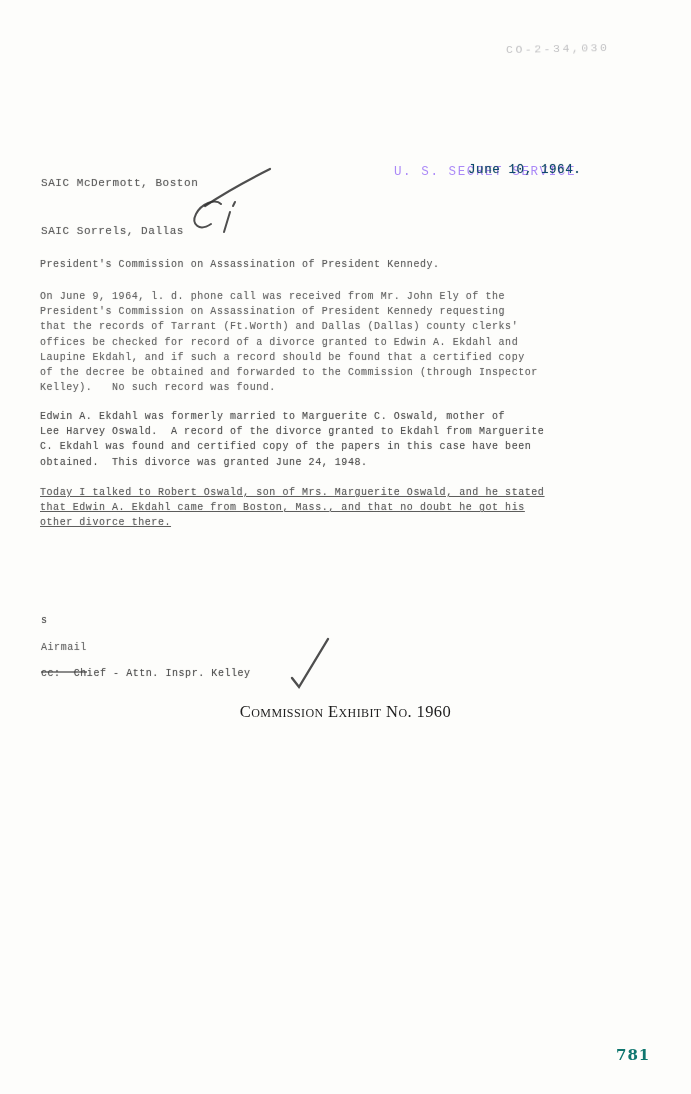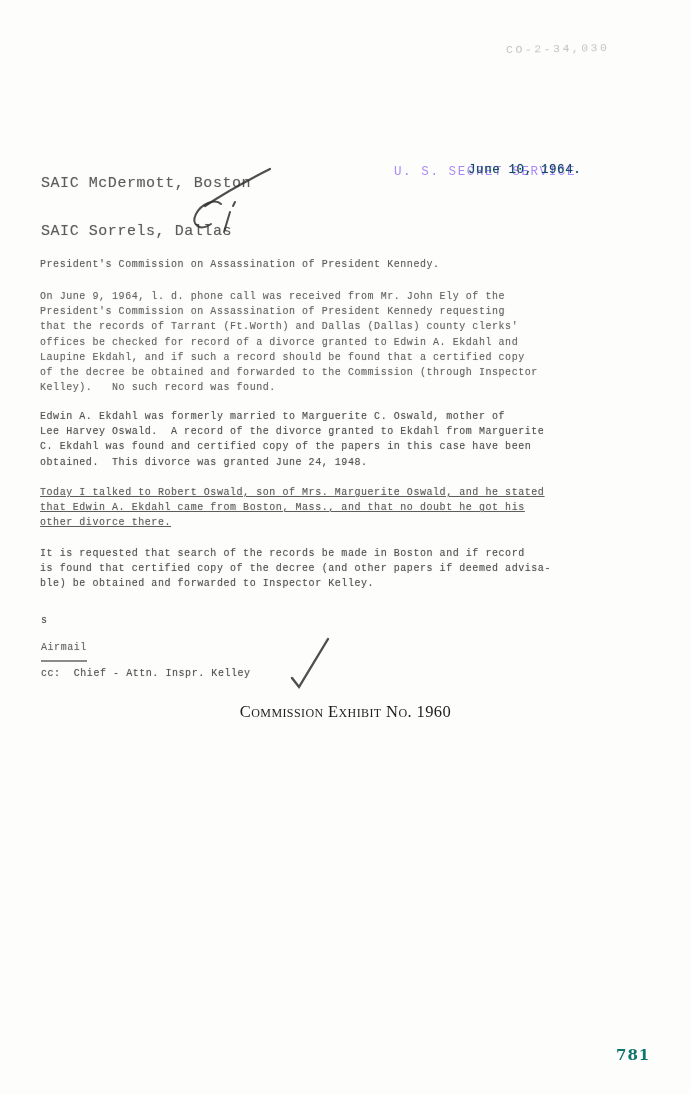--- a/index.html
+++ b/index.html
@@ -52,35 +52,35 @@
   }
   .date-line {
     position: absolute;
     left: 468px; top: 163px;
     font-size: 12.5px;
     letter-spacing: 0.6px;
     color: #0c4a6e;
     text-shadow: 0 0 1px rgba(60,60,60,0.5);
     filter: blur(0.2px);
   }
-  .addr { font-size: 15px; }
+  .addr { font-size: 11px; }
   .recipient { left: 41px; top: 176px; }
   .sender   { left: 41px; top: 224px; }
   .subject  { left: 40px; top: 257px; }
 
   .p1 { left: 40px; top: 289px; width: 620px; }
   .p2 { left: 40px; top: 409px; width: 625px; }
   .p3 { left: 40px; top: 485px; width: 625px; text-decoration: underline; }
   .p4 { left: 40px; top: 546px; width: 620px; }
 
   .typist { left: 41px; top: 613px; }
   .airmail {
     left: 41px; top: 640px;
     border-bottom: 2px solid rgba(58,58,58,0.75);
-    padding-bottom: 5px;
+    padding-bottom: 16px;
   }
   .cc { left: 41px; top: 666px; }
 
   .mark-svg {
     position: absolute;
   }
   .mark-svg path {
     fill: none;
     stroke: #2f2f2f;
     stroke-linecap: round;
@@ -144,23 +144,20 @@
 
   <div class="tw p2 fade-88">Edwin A. Ekdahl was formerly married to Marguerite C. Oswald, mother of
 Lee Harvey Oswald.  A record of the divorce granted to Ekdahl from Marguerite
 C. Ekdahl was found and certified copy of the papers in this case have been
 obtained.  This divorce was granted June 24, 1948.</div>
 
   <div class="tw p3 fade-82">Today I talked to Robert Oswald, son of Mrs. Marguerite Oswald, and he stated
 that Edwin A. Ekdahl came from Boston, Mass., and that no doubt he got his
 other divorce there.</div>
 
-  <div class="tw p4 fade-88">It is requested that search of the records be made in Boston and if record
-is found that certified copy of the decree (and other papers if deemed advisa-
-ble) be obtained and forwarded to Inspector Kelley.</div>
 
   <div class="tw typist fade-88">s</div>
 
   <div class="tw airmail fade-78">Airmail</div>
 
   <div class="tw cc fade-88">cc:  Chief - Attn. Inspr. Kelley</div>
 
   <svg class="mark-svg" style="left:288px; top:632px;" width="52" height="60" viewBox="0 0 52 60">
     <path d="M4,46 L11,55 L40,7" stroke-width="2.4"></path>
   </svg>

